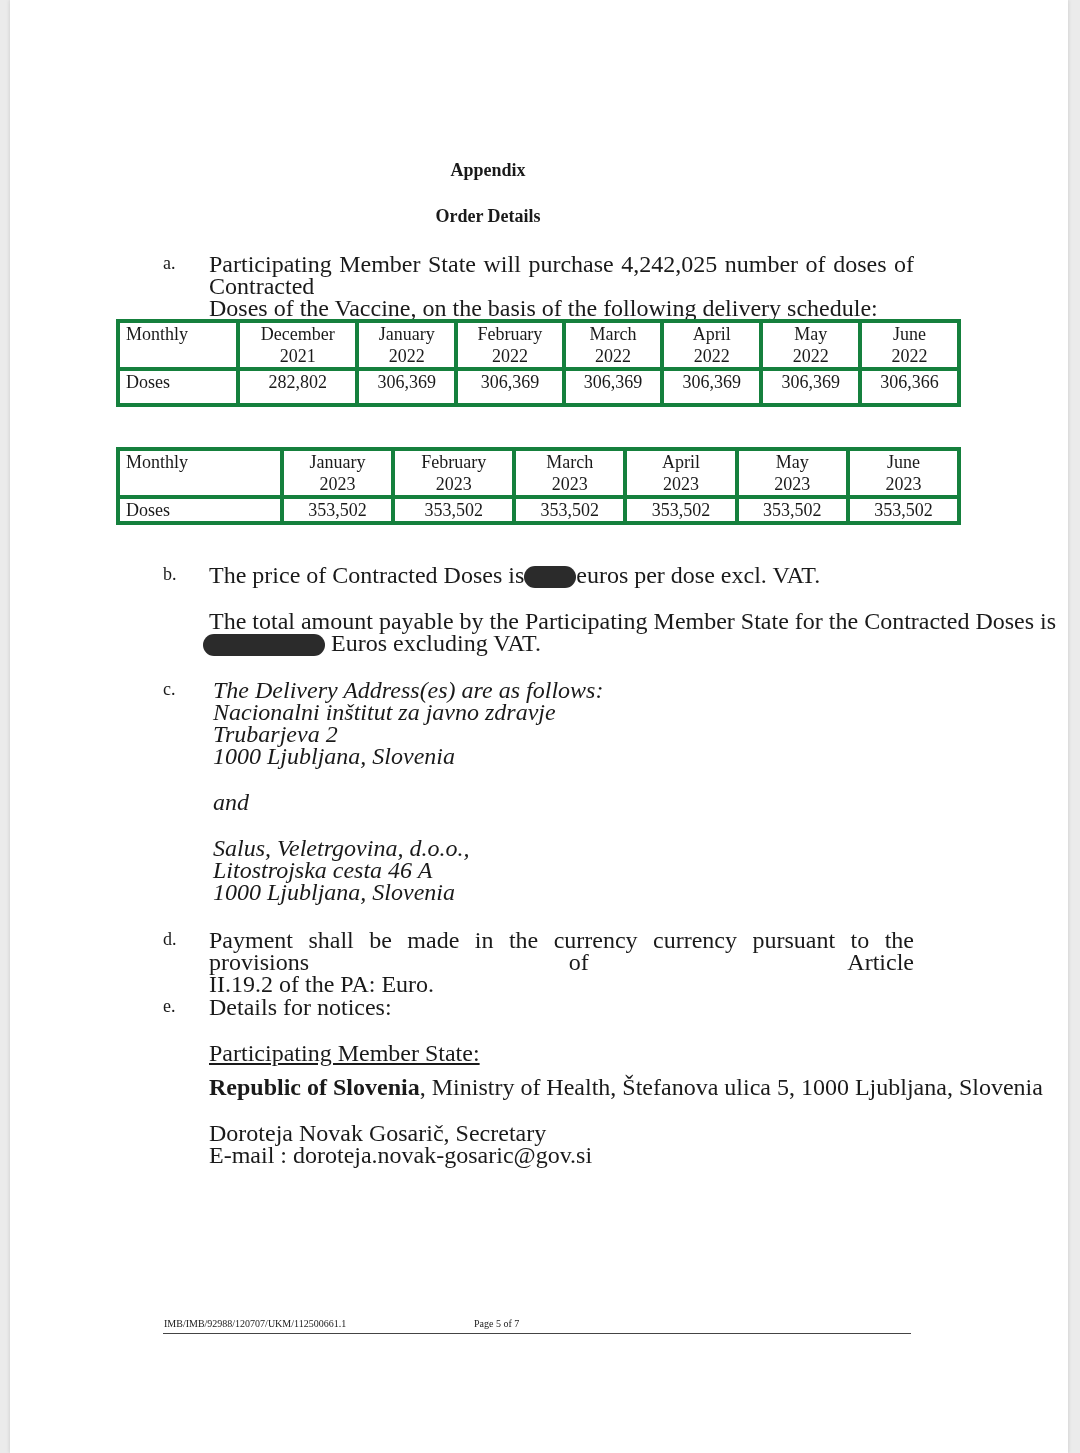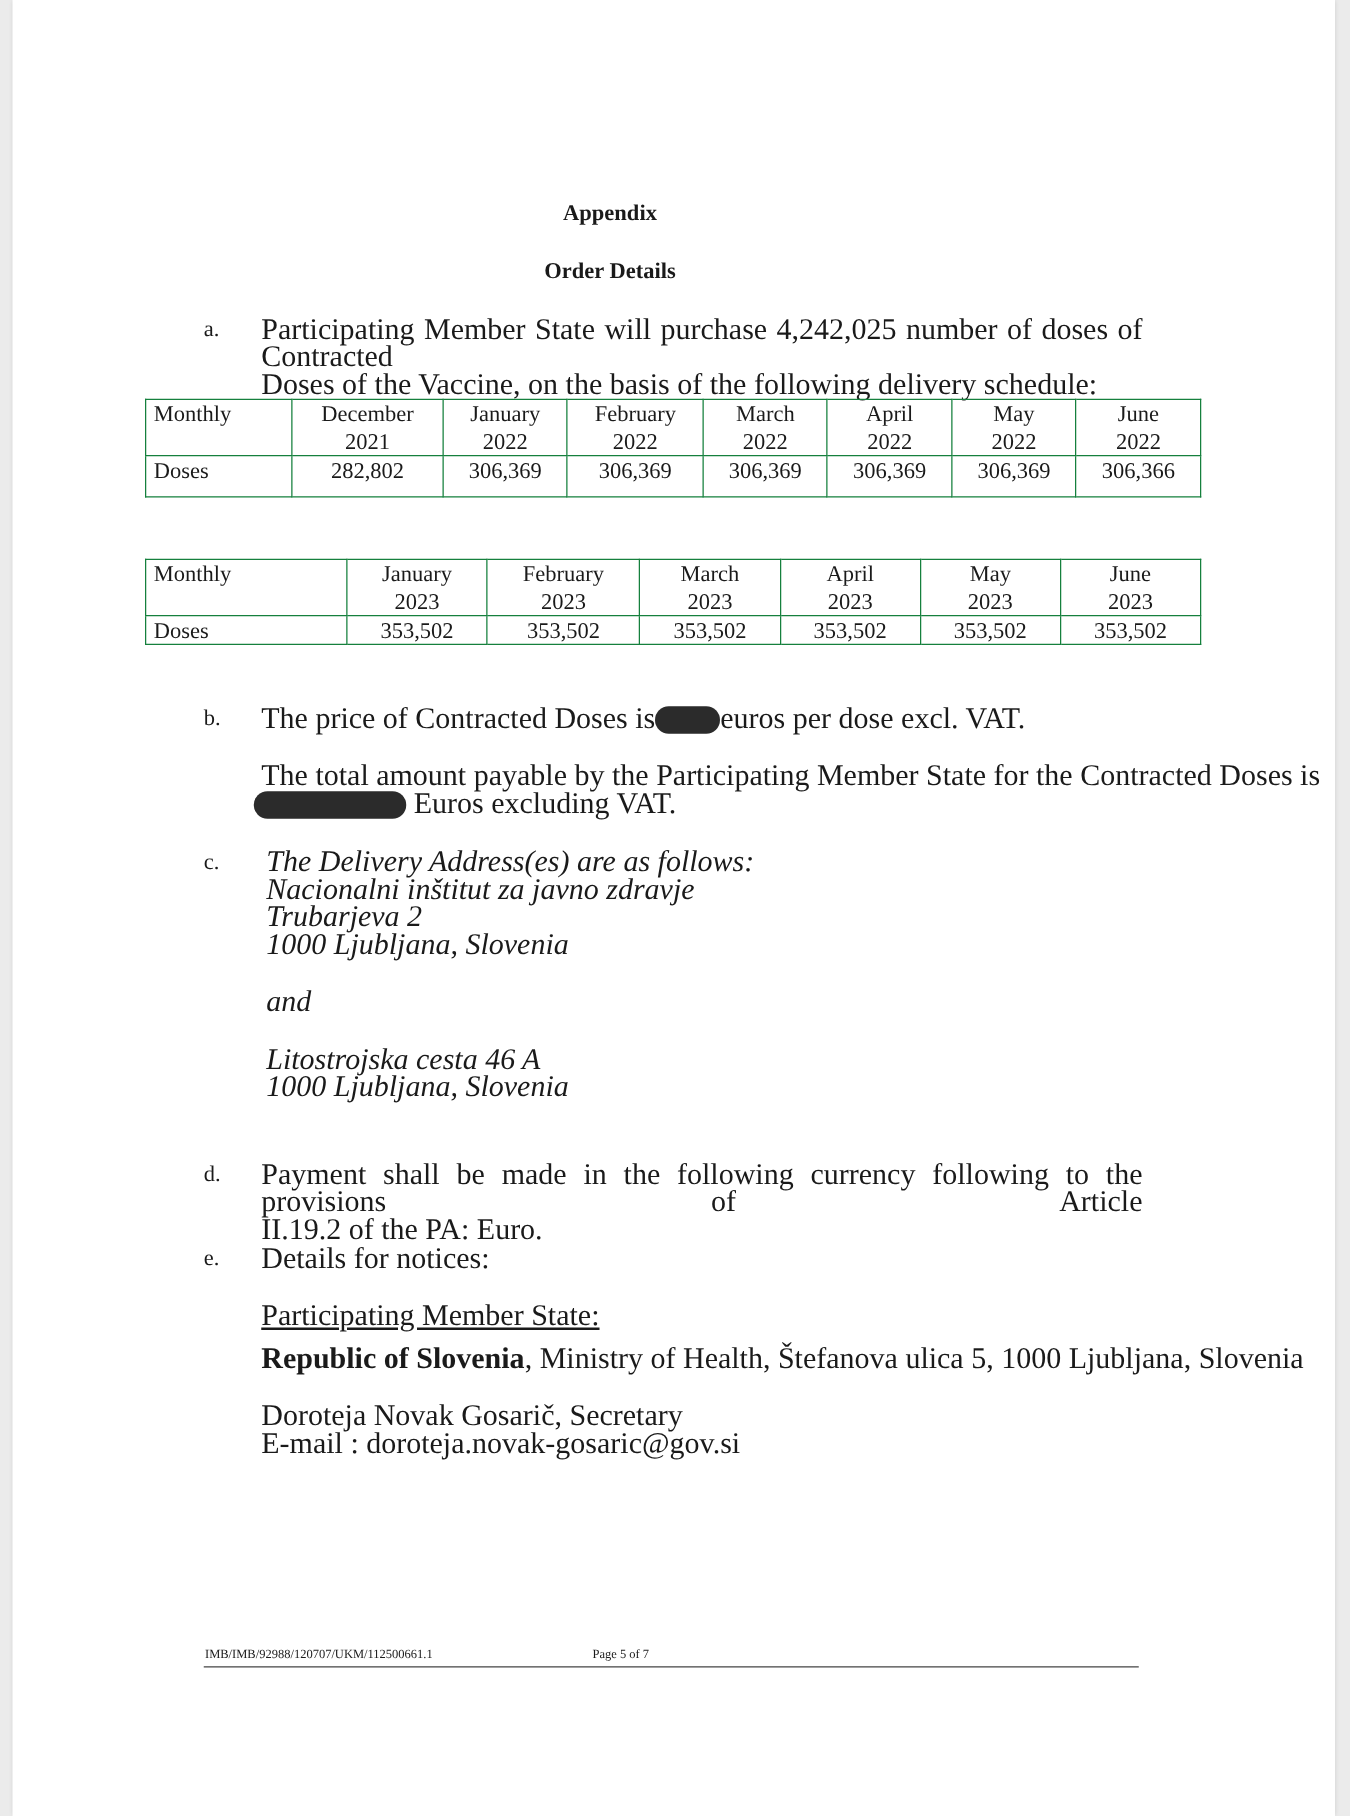--- a/index.html
+++ b/index.html
@@ -3,21 +3,21 @@
 <meta charset="utf-8">
 <style>
   html, body { margin:0; padding:0; }
   body { width:1080px; height:1453px; background:#ebebeb; font-family:"Liberation Serif", serif; color:#1a1a1a; position:relative; overflow:hidden; }
   .page { position:absolute; left:10px; top:0; width:1058px; height:1453px; background:#ffffff; box-shadow:0 0 4px rgba(0,0,0,0.15); }
   .abs { position:absolute; }
   .title { left:0; width:976px; text-align:center; font-weight:bold; font-size:18px; }
   .para { font-size:24px; line-height:22px; }
   .label { font-size:18px; }
   table.sched { position:absolute; border-collapse:collapse; font-size:18px; }
-  table.sched td { border:1px solid #15803d; padding:0 6px; vertical-align:top; text-align:center; line-height:22px; }
+  table.sched td { border:4px solid #15803d; padding:0 6px; vertical-align:top; text-align:center; line-height:22px; }
   table.sched td.rowhead { text-align:left; }
   .redact { display:inline-block; background:#2b2b2b; border-radius:12px; vertical-align:middle; }
   .ul { text-decoration:underline; }
   .footer-line { position:absolute; left:163px; width:748px; top:1333px; height:1px; background:#444; }
   .footer { font-size:10px; font-weight:bold; }
 </style>
 </head>
 <body>
 
 <div class="page"></div>
@@ -130,28 +130,29 @@
 <div class="abs label" style="left:163px;top:679px;">c.</div>
 <div class="abs para" style="left:213px;top:679px;font-style:italic;">
   <div>The Delivery Address(es) are as follows:</div>
   <div>
     <div>Nacionalni inštitut za javno zdravje</div>
     <div>Trubarjeva 2</div>
     <div>1000 Ljubljana, Slovenia</div>
   </div>
   <div style="margin-top:24px;">and</div>
   <div style="margin-top:24px;">
+    <div>Salus, Veletrgovina, d.o.o.,</div>
     <div>Litostrojska cesta 46 A</div>
     <div>1000 Ljubljana, Slovenia</div>
   </div>
 </div>
 
 <div class="abs label" style="left:163px;top:929px;">d.</div>
 <div class="abs para" style="left:209px;top:929px;width:705px;">
-  <div style="text-align:justify;text-align-last:justify;">Payment shall be made in the following currency following to the provisions of Article</div>
+  <div style="text-align:justify;text-align-last:justify;">Payment shall be made in the currency currency pursuant to the provisions of Article</div>
   <div>II.19.2 of the PA: Euro.</div>
 </div>
 
 <div class="abs label" style="left:163px;top:996px;">e.</div>
 <div class="abs para" style="left:209px;top:996px;">
   <div>Details for notices:</div>
   <div class="ul" style="margin-top:24px;">Participating Member State:</div>
   <div style="margin-top:12px;"><b>Republic of Slovenia</b><span>, Ministry of Health, Štefanova ulica 5, 1000 Ljubljana, Slovenia</span></div>
   <div style="margin-top:24px;">
     <div>Doroteja Novak Gosarič, Secretary</div>

